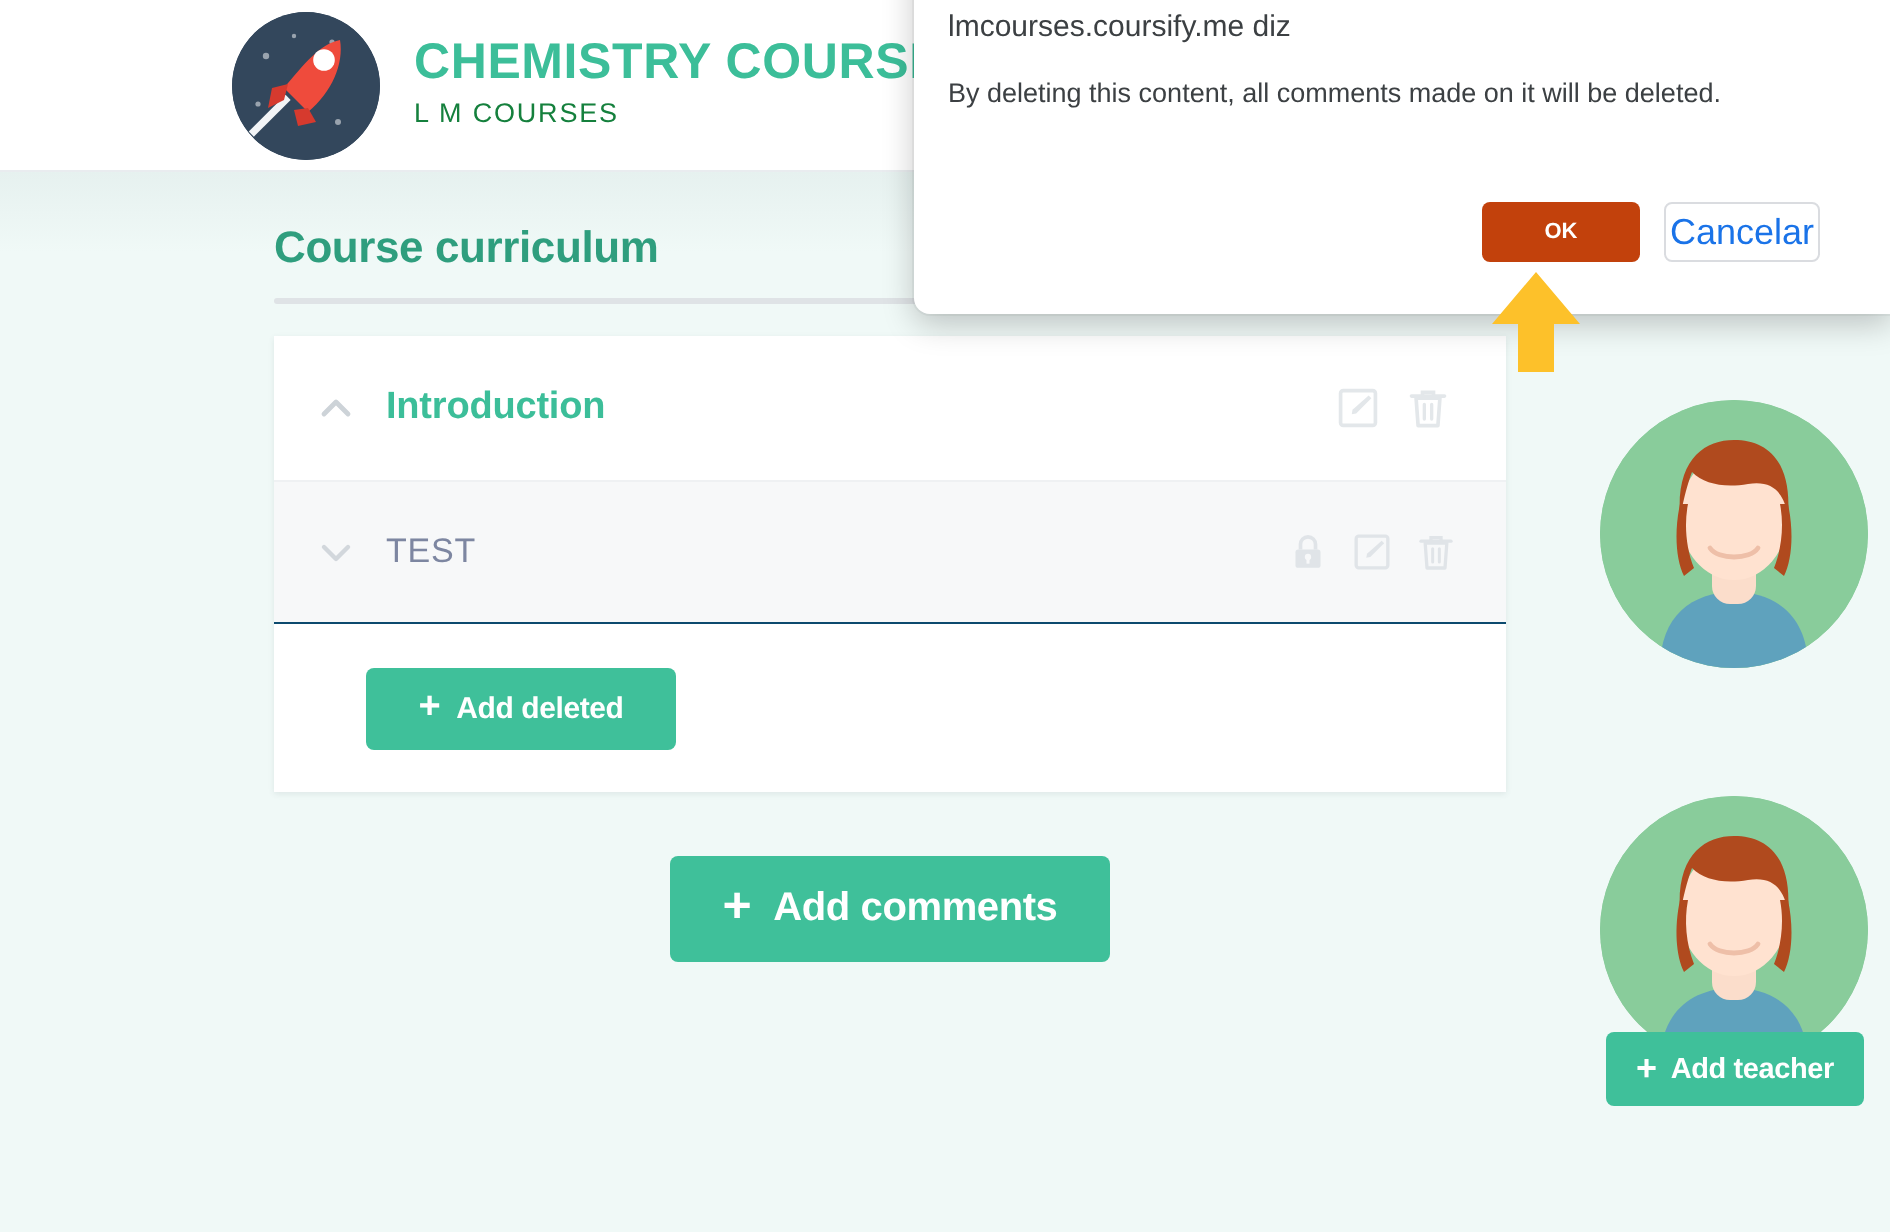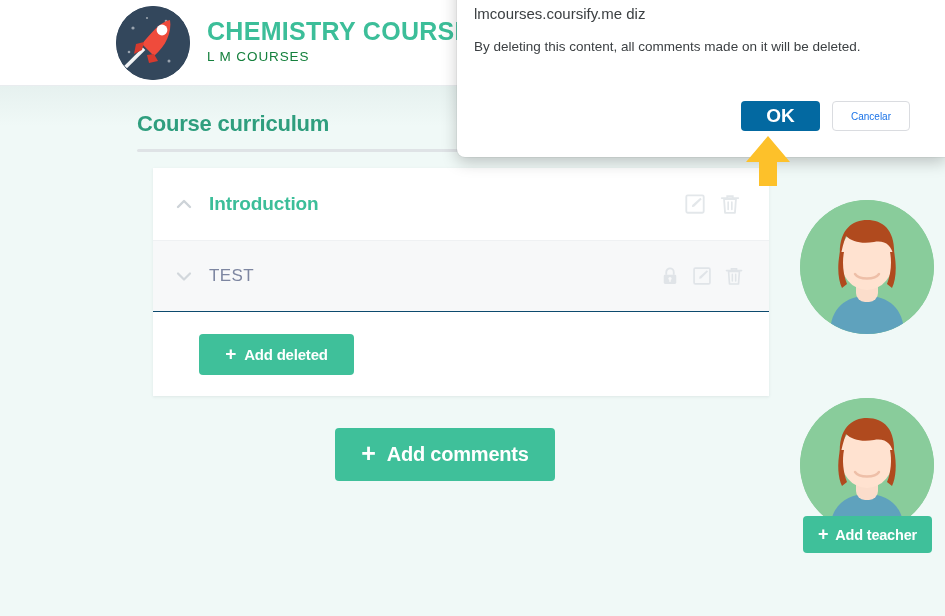--- a/index.html
+++ b/index.html
@@ -95,21 +95,21 @@
     top: 63px;
     width: 730px;
     height: 3px;
     background: #dfe3e6;
     border-radius: 2px;
   }
 
   
   .curriculum-card {
     position: absolute;
-    left: 153px;
+    left: 137px;
     top: 82px;
     width: 616px;
     background: #ffffff;
     box-shadow: 0 1px 3px rgba(60,80,90,0.10);
   }
 
   .section-row {
     position: relative;
     height: 72px;
     display: flex;
@@ -294,38 +294,38 @@
     right: 36px;
     bottom: 26px;
     display: flex;
     align-items: center;
     gap: 12px;
   }
 
   .btn-ok {
     width: 79px;
     height: 30px;
-    background: #0369a1;
+    background: #c2410c;
     color: #ffffff;
     border: none;
     border-radius: 4px;
-    font-size: 19px;
+    font-size: 11px;
     font-weight: bold;
     font-family: "Liberation Sans", sans-serif;
     cursor: pointer;
   }
 
   .btn-cancel {
     width: 78px;
     height: 30px;
     background: #ffffff;
     color: #1a73e8;
     border: 1px solid #dadce0;
     border-radius: 4px;
-    font-size: 10px;
+    font-size: 18px;
     font-family: "Liberation Sans", sans-serif;
     cursor: pointer;
   }
 
   
   .pointer-arrow {
     position: absolute;
     left: 745px;
     top: 136px;
     width: 46px;

